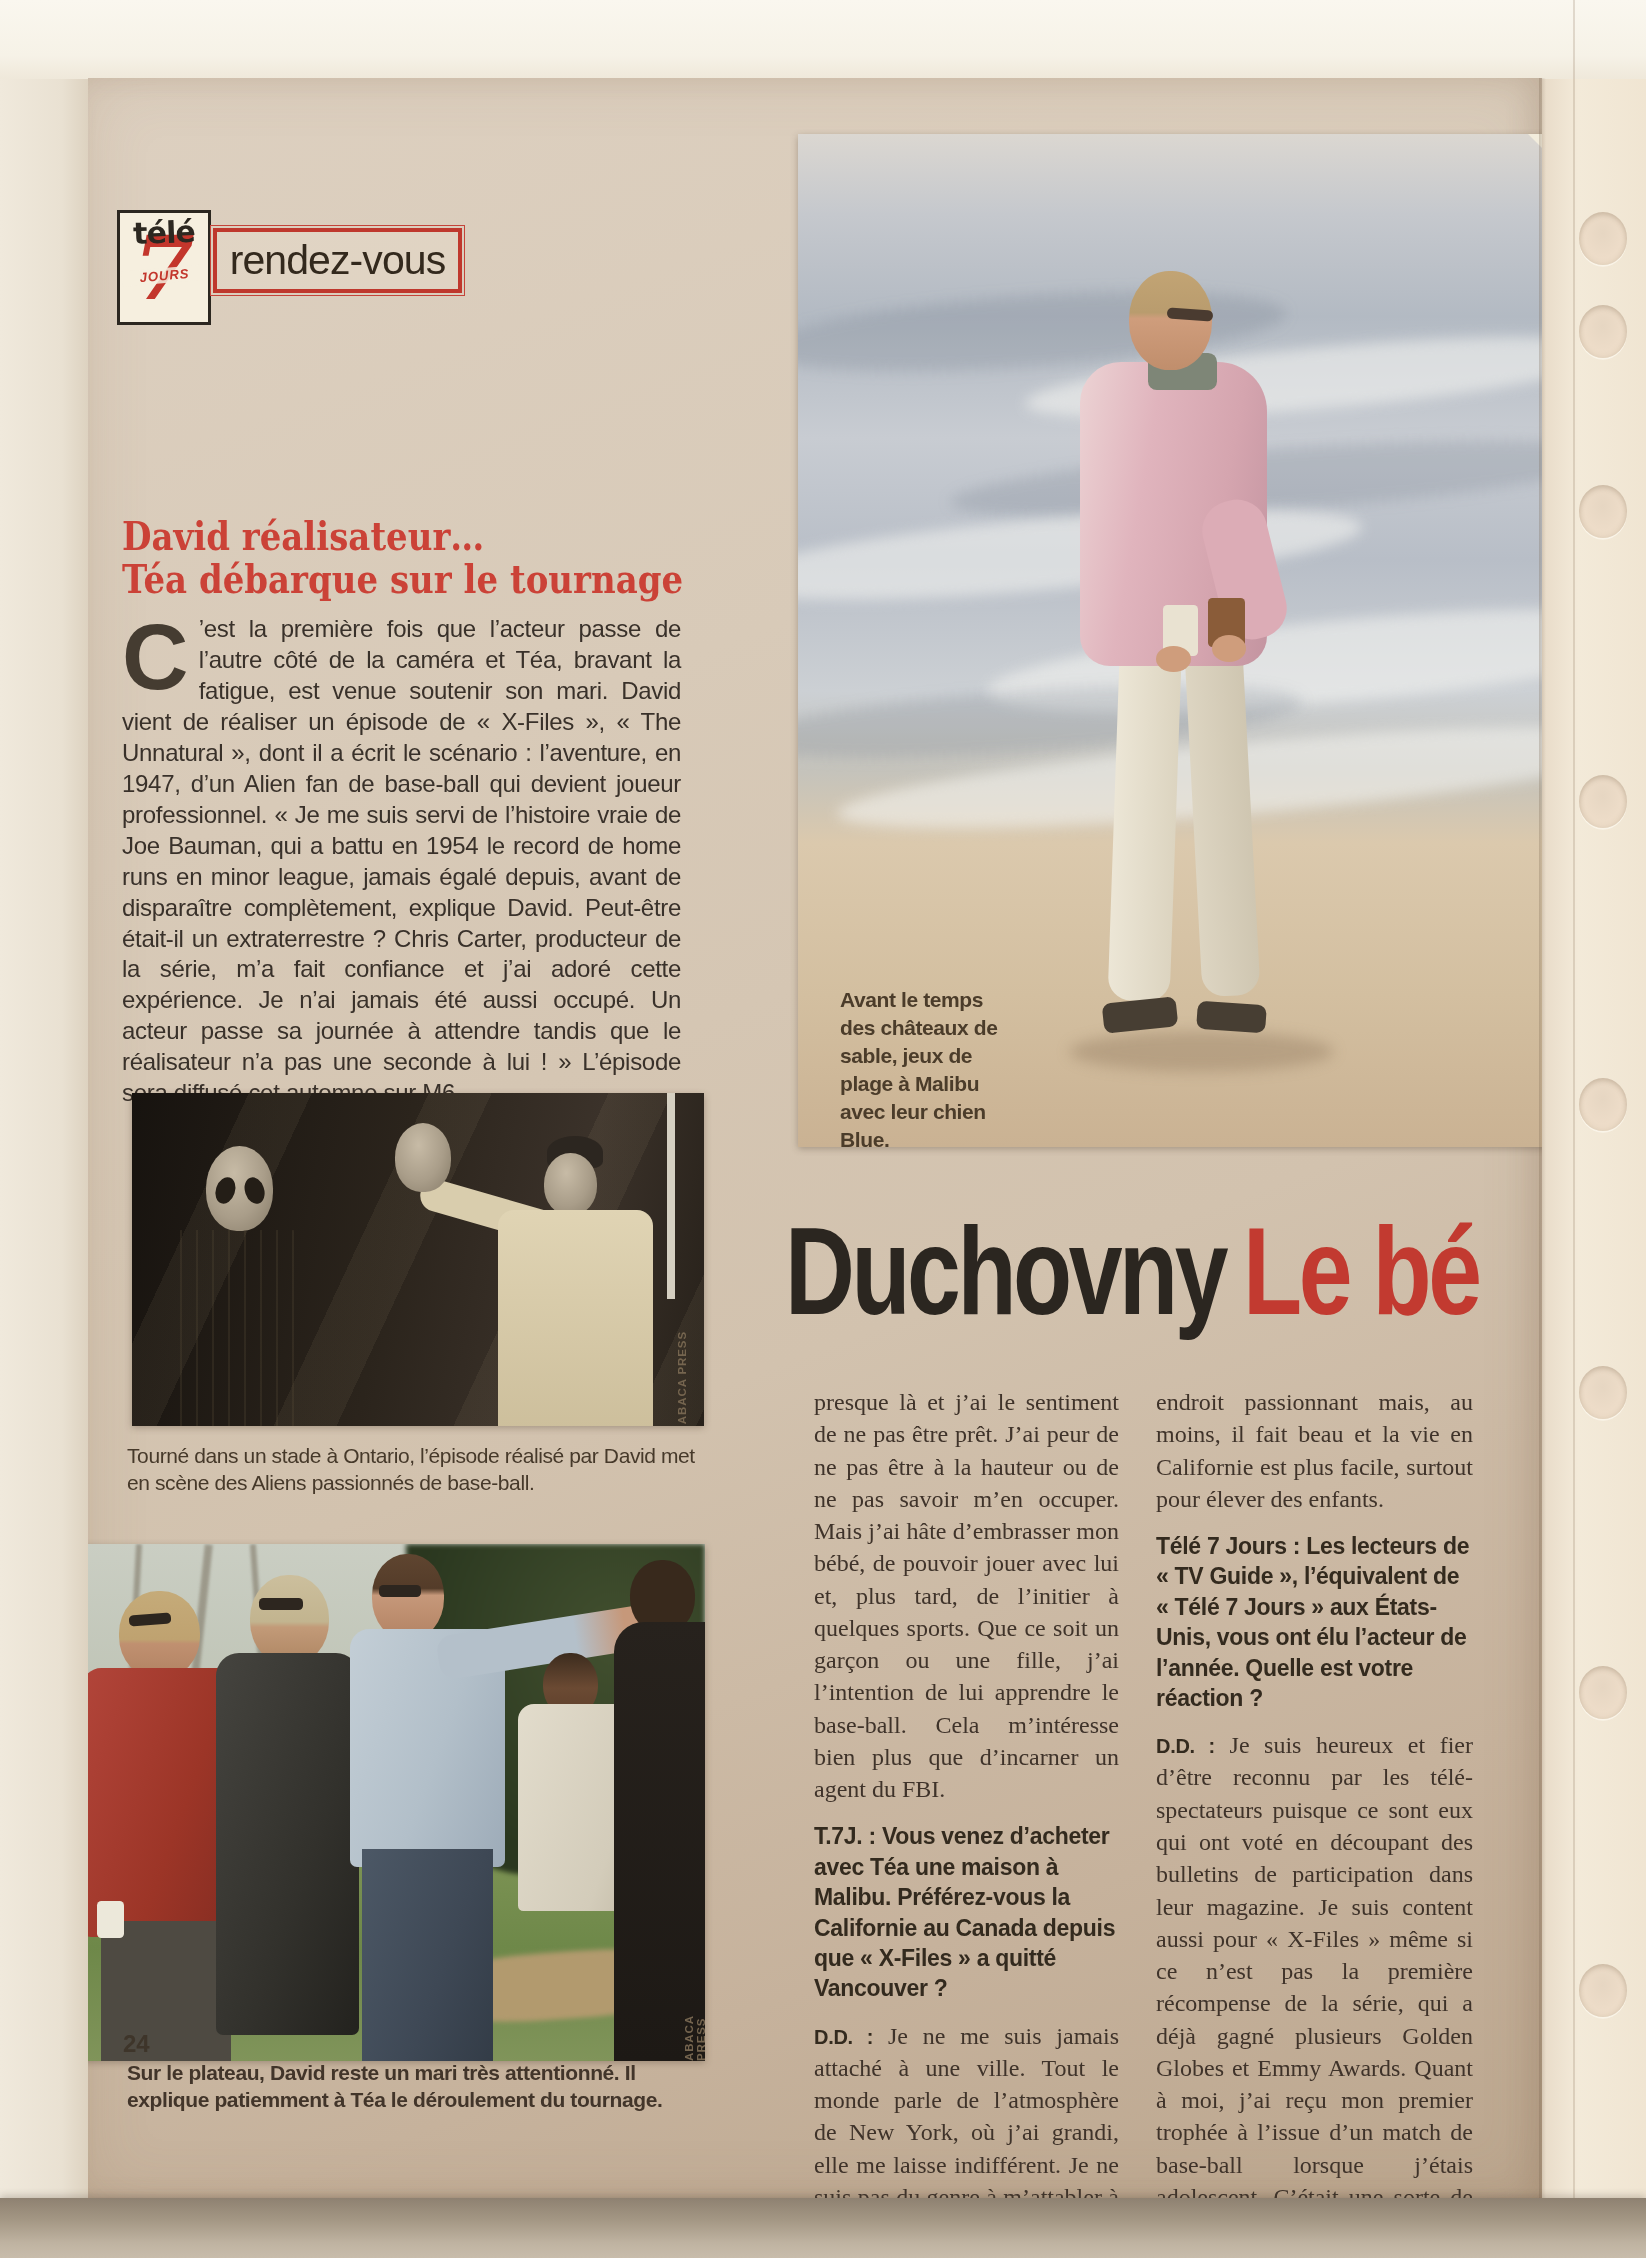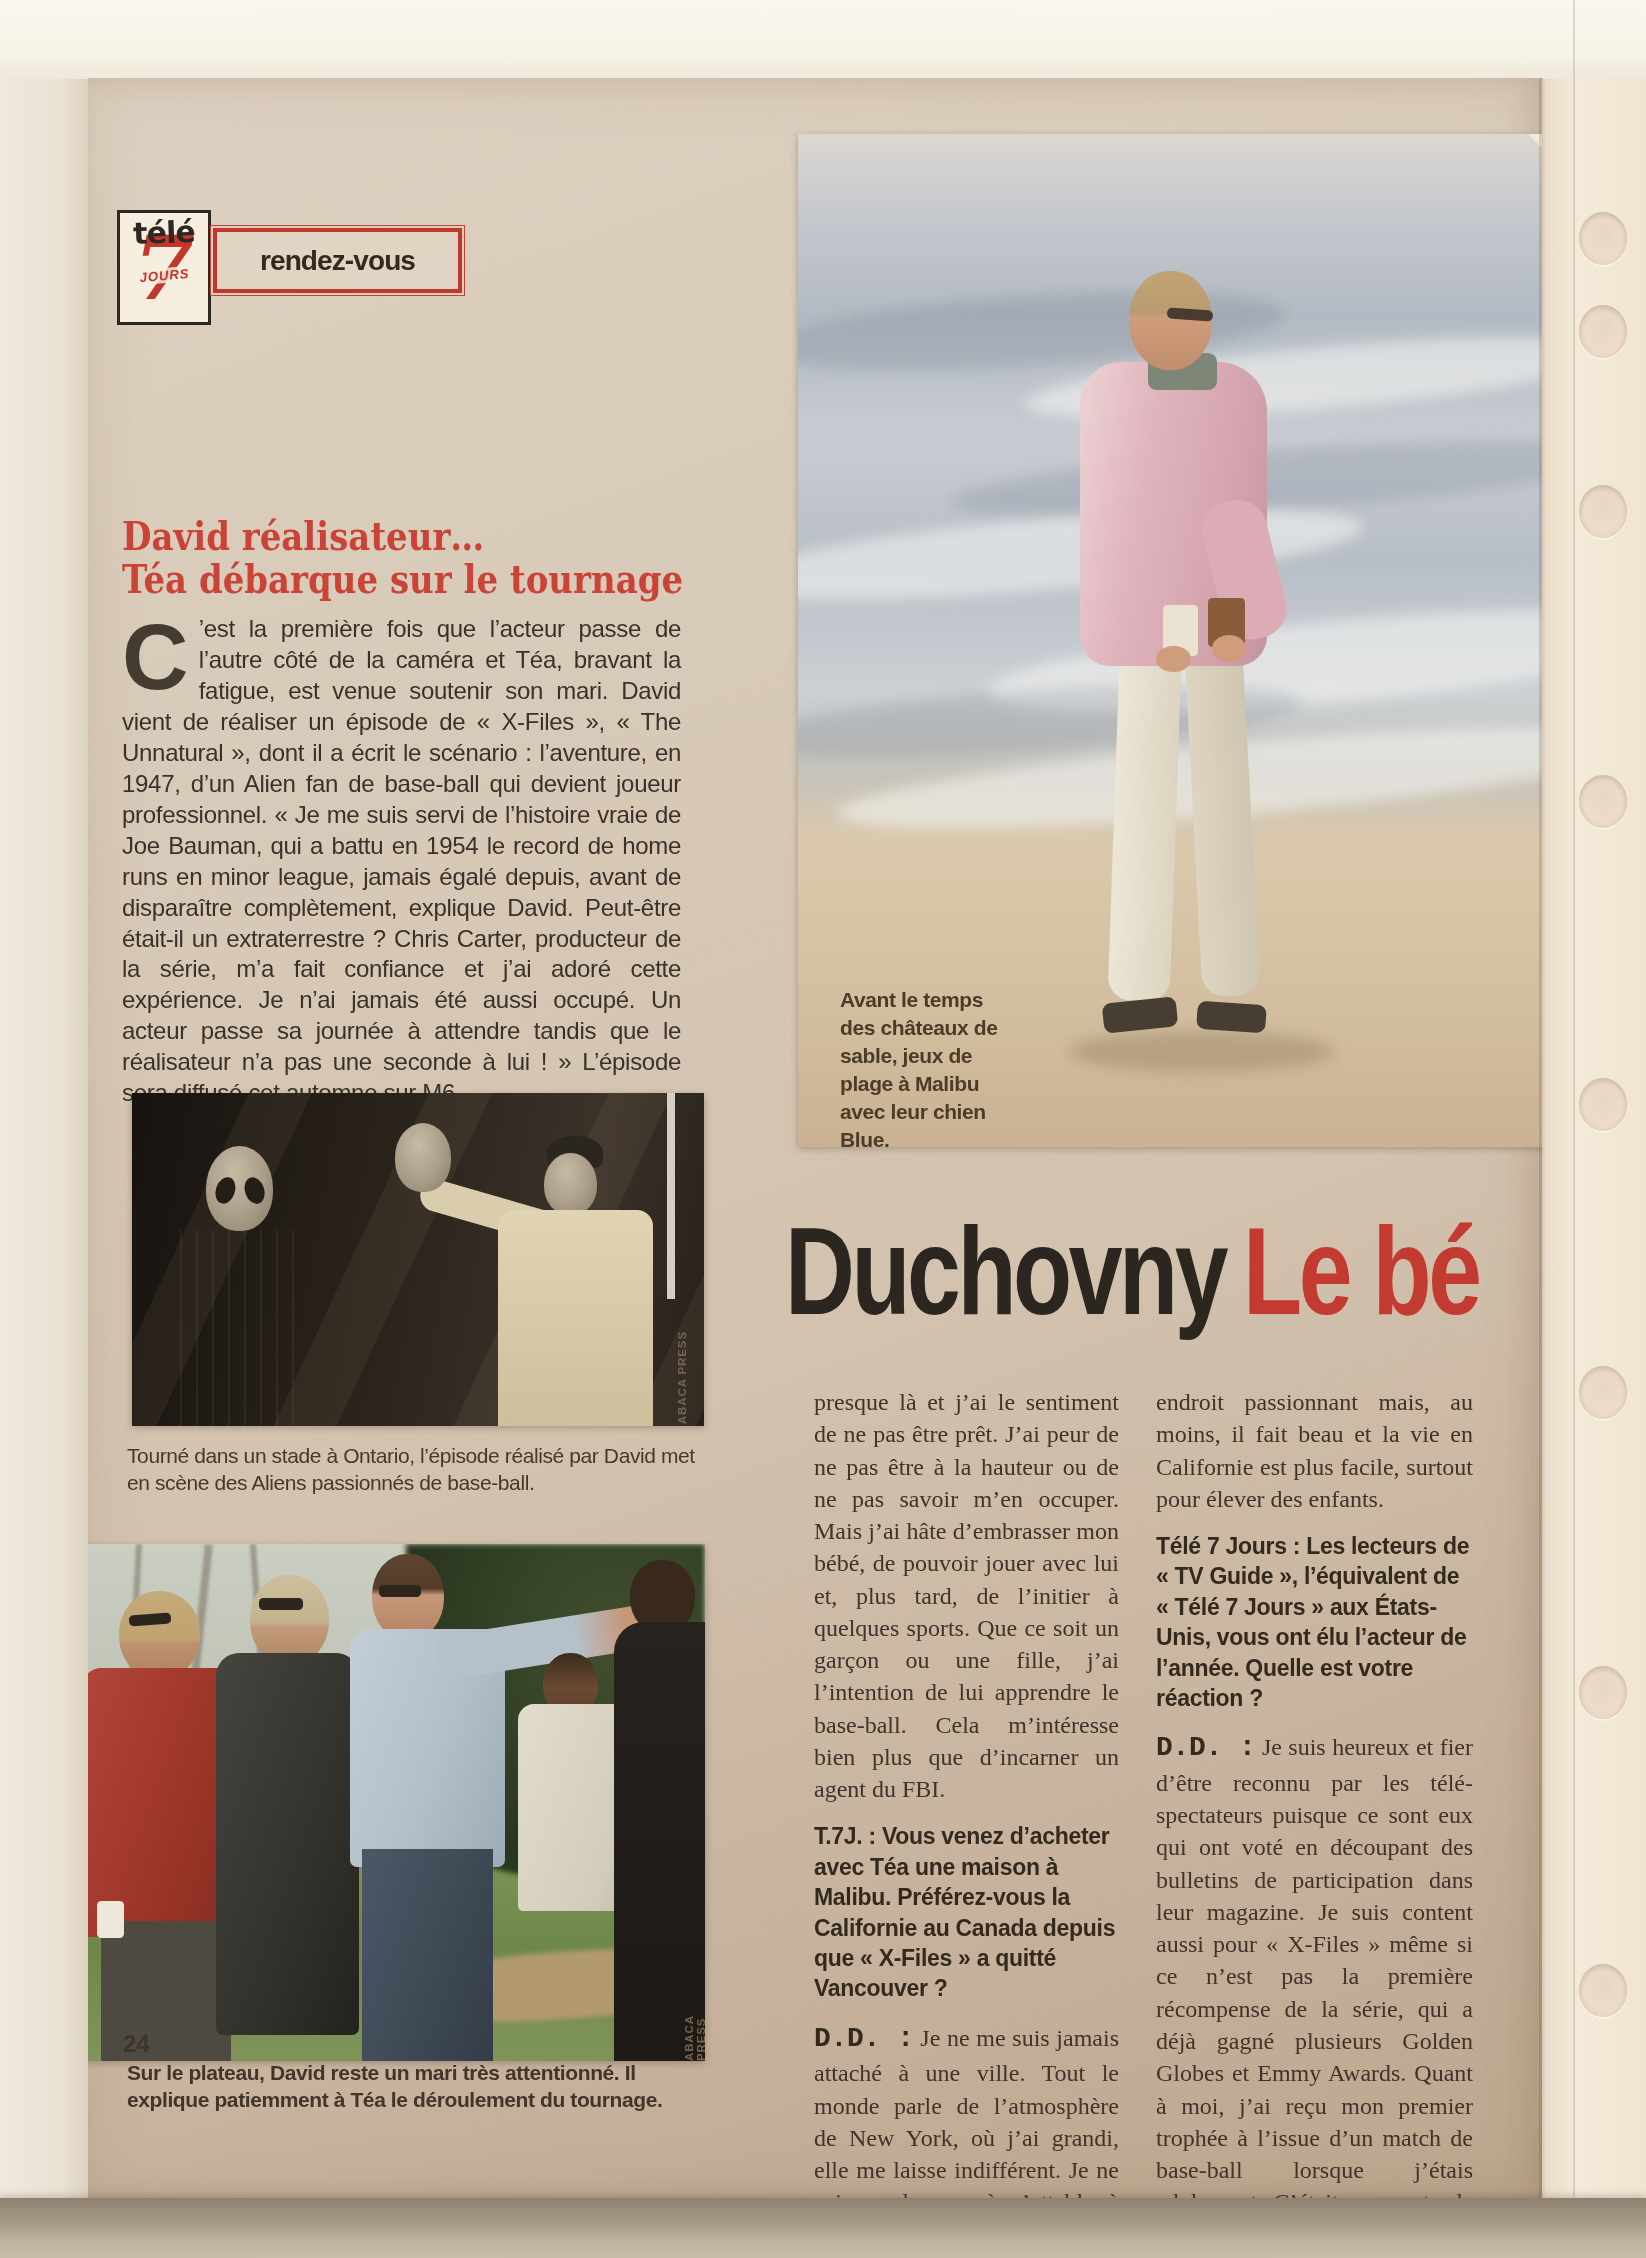--- a/index.html
+++ b/index.html
@@ -39,21 +39,21 @@
   .logo-seven{position:absolute;left:0;top:7px;width:100%;text-align:center;
     font-family:"DejaVu Serif",serif;font-style:italic;font-weight:bold;
     font-size:88px;line-height:1.1;color:#c3362c;}
   .logo-jours{position:absolute;left:1.8px;top:55px;width:85px;text-align:center;
     background:rgba(246,239,223,0.85);color:#c3362c;font-weight:bold;font-size:13.2px;
     font-style:italic;letter-spacing:0.9px;transform:rotate(-5deg);}
   .rubric-box{left:125px;top:150px;width:249px;height:65px;
     border:4.4px solid #bf382d;outline:1.8px solid #c4443a;outline-offset:2.6px;
     box-sizing:border-box;display:flex;align-items:center;justify-content:center;
     background:rgba(238,230,214,0.25);}
-  .rubric-text{font-weight:bold;font-size:28px;color:#33291d;letter-spacing:-0.9px;}
+  .rubric-text{font-weight:normal;font-size:41px;color:#33291d;letter-spacing:-0.9px;}
 
   
   .art-title{left:34px;top:436px;width:618px;color:#cb4237;
     font-family:"DejaVu Serif",serif;font-weight:bold;font-size:40px;line-height:1.08;
     transform:scaleX(0.85);transform-origin:left top;white-space:nowrap;}
   .art-body{left:34px;top:536px;width:559px;font-size:24px;line-height:1.29;
     color:#39312a;text-align:justify;letter-spacing:-0.3px;}
   .dropcap{float:left;font-weight:bold;font-size:92px;line-height:0.8;
     color:#453c31;margin:7px 10.6px 0 0;}
 
@@ -141,21 +141,21 @@
   .headline .hl-red{color:#c23a30;margin-left:23px;}
 
   
   .col{font-family:"Liberation Serif",serif;font-size:24px;line-height:1.345;
     color:#3f332a;}
   .col1{left:710px;top:1292px;width:337px;}
   .col2{left:1052px;top:1292px;width:349px;}
   .col p{margin:16px;text-align:justify;}
   .col p.q{font-family:"Liberation Sans",sans-serif;font-weight:bold;font-size:23px;
     line-height:1.32;letter-spacing:-0.3px;color:#332a1e;text-align:left;}
-  .spk{font-family:Liberation Mono, monospace;font-weight:bold;font-size:28px;
+  .spk{font-family:Liberation Sans, sans-serif;font-weight:bold;font-size:20px;
     color:#332a1e;letter-spacing:-0.3px;}
 </style>
 </head>
 <body>
 
 <div id="canvas">
 
   <div class="abs sleeve-top"></div>
   <div class="abs sleeve-left"></div>
   <div class="abs sleeve-right"></div>

